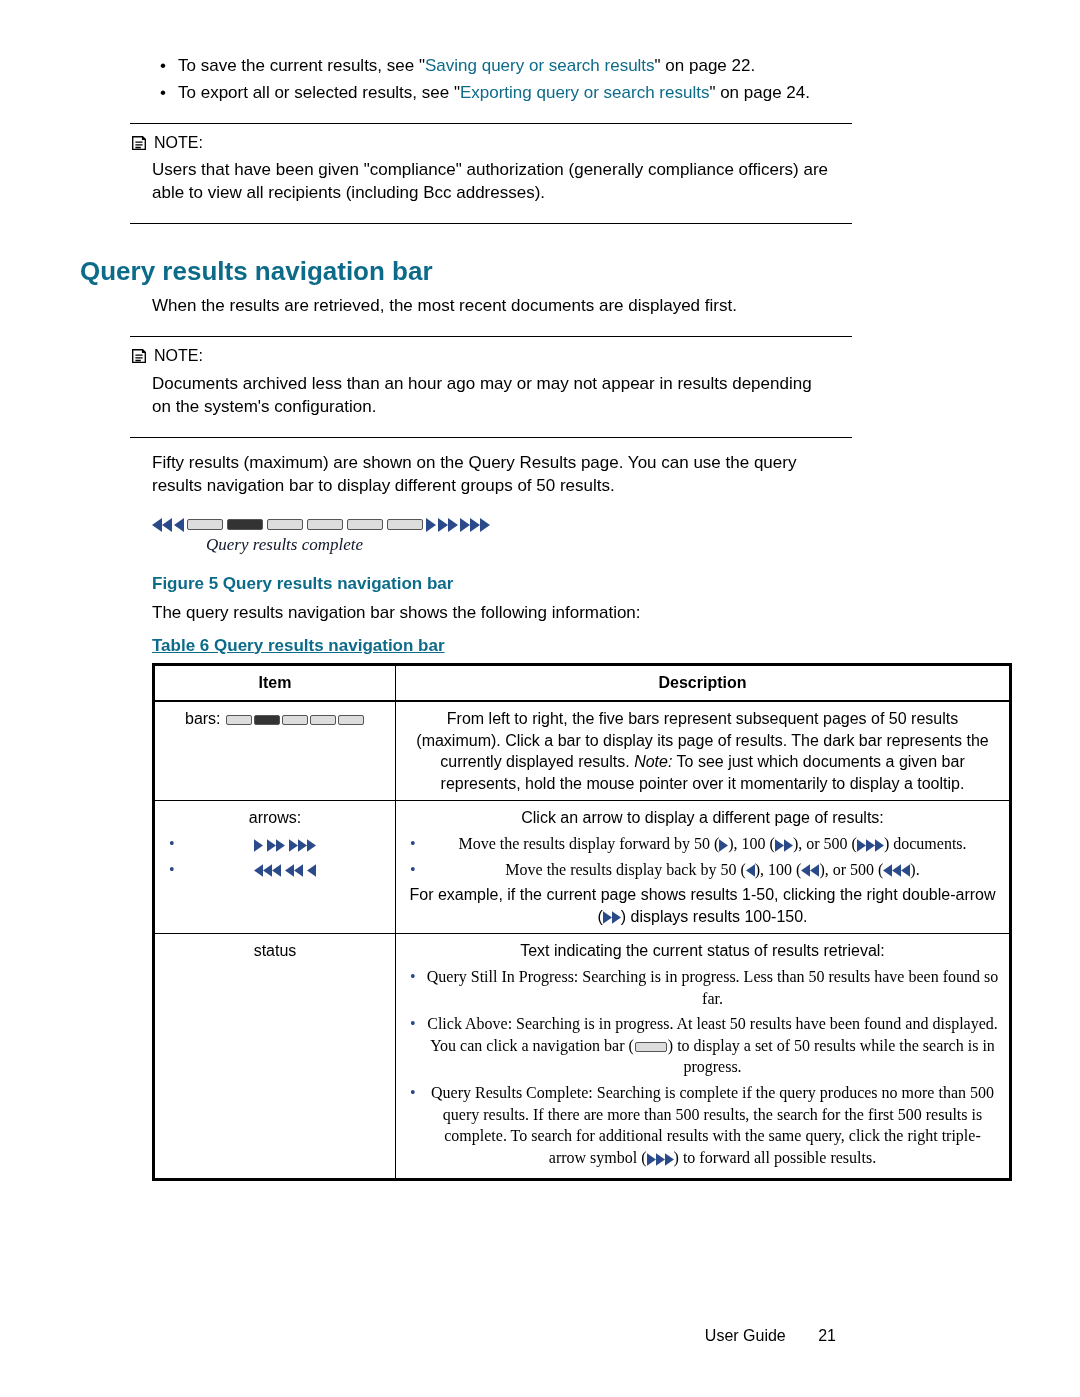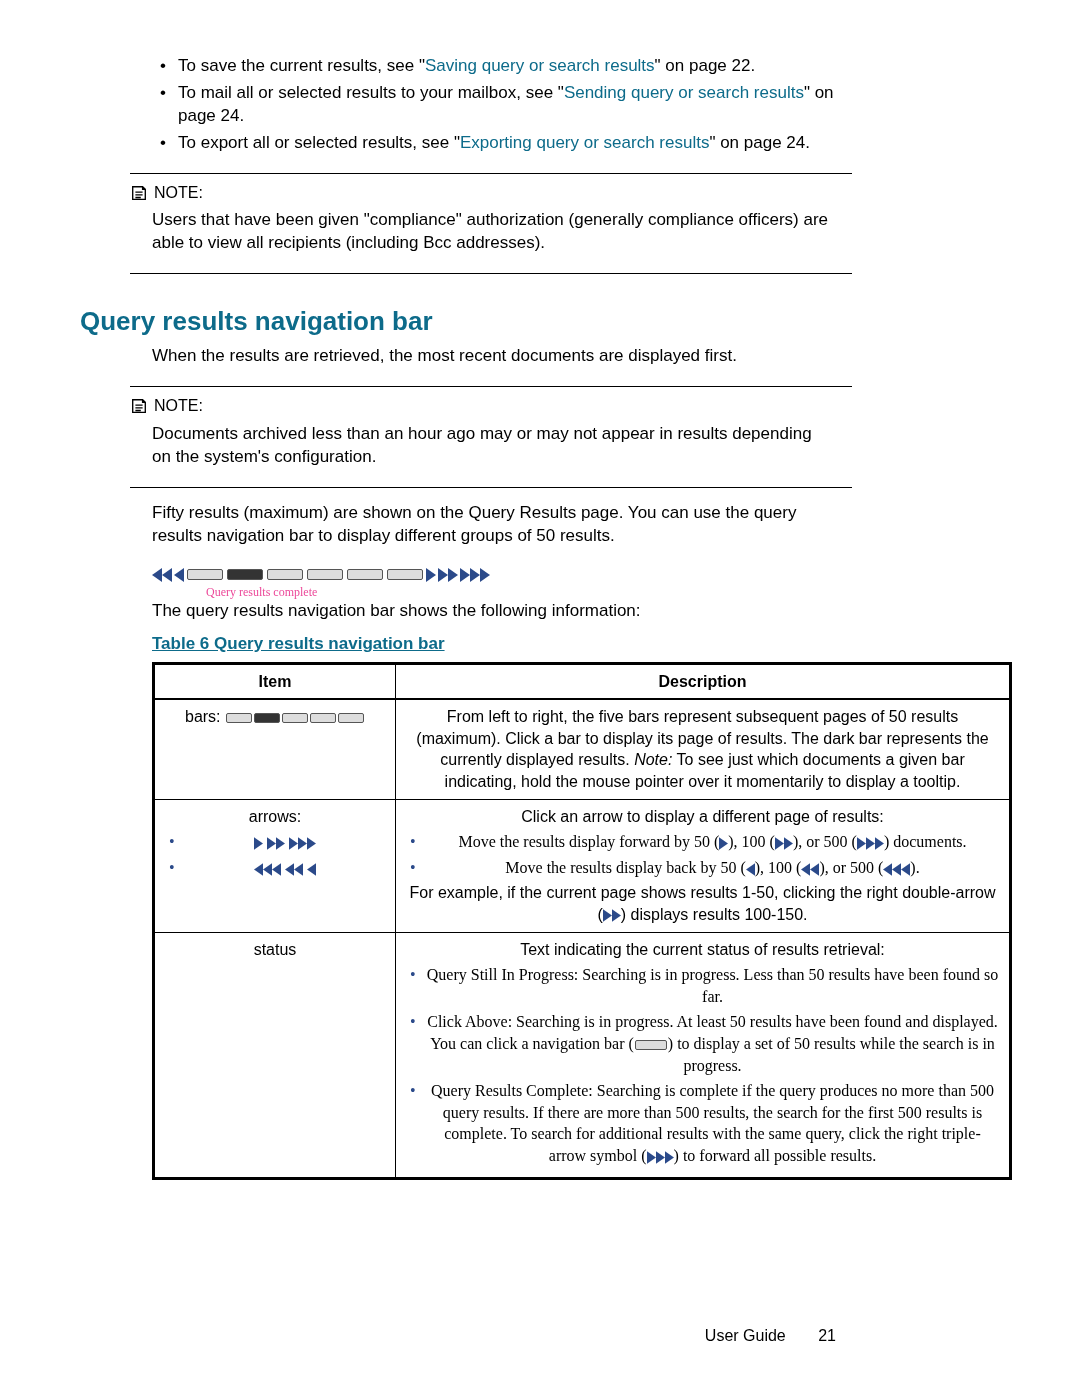--- a/index.html
+++ b/index.html
@@ -46,22 +46,23 @@
     color: #0d6b8a;
     font-weight: 700;
     font-size: 17px;
     margin: 16px 0 6px 72px;
   }
   .tbl-caption { margin-left: 72px; margin-top: 10px; text-decoration: underline; }
   .nav-figure { margin: 20px 0 0 72px; }
   .nav-row { display: flex; align-items: center; gap: 2px; }
   .nav-status-line {
     font-family: Georgia, "Times New Roman", serif;
-    color: #ec4899;
-    font-size: 12px;
+    font-style: italic;
+    color: #0f172a;
+    font-size: 17px;
     margin-left: 54px;
     margin-top: 2px;
   }
   .nav-bar {
     display: inline-block;
     width: 34px; height: 9px;
     border: 1px solid #555;
     background: #ddd;
     border-radius: 2px;
     margin: 0 1px;
@@ -127,23 +128,20 @@
   </defs>
 </svg>
 
 <div class="page">
 
   <ul class="bullet-list">
     <li>
       <span>To save the current results, see "</span><span class="link">Saving query or search results</span><span>" on page 22.</span>
     </li>
     <li>
-      <span>To mail all or selected results to your mailbox, see "</span><span class="link">Sending query or search results</span><span>" on page 24.</span>
-    </li>
-    <li>
       <span>To export all or selected results, see "</span><span class="link">Exporting query or search results</span><span>" on page 24.</span>
     </li>
   </ul>
 
   <hr class="note-rule">
   <div class="note-label">
     <span class="note-icon">
         <svg width="18" height="18">
           <use href="#note-ic"></use>
         </svg>
@@ -212,37 +210,38 @@
             <use href="#tri-r"></use>
           </svg>
           <svg width="10" height="14" fill="#2b4a8a">
             <use href="#tri-r"></use>
           </svg>
         </span>
     </div>
     <div class="nav-status-line">Query results complete</div>
   </div>
 
+  <div class="fig-caption">Figure 5 Query results navigation bar</div>
   <div style="margin-left:72px">The query results navigation bar shows the following information:</div>
   <div class="tbl-caption">Table 6 Query results navigation bar</div>
 
   <table class="qtable">
     <tbody>
         <tr>
       <th style="width:220px">Item</th>
       <th>Description</th>
     </tr>
 
     <tr>
       <td>
         <span>bars:</span>
         <span class="mini-nav-bar"></span><span class="mini-nav-bar dark"></span><span class="mini-nav-bar"></span><span class="mini-nav-bar"></span><span class="mini-nav-bar"></span>
       </td>
       <td>
-        <span>From left to right, the five bars represent subsequent pages of 50 results (maximum). Click a bar to display its page of results. The dark bar represents the currently displayed results. </span><span class="italic">Note:</span><span> To see just which documents a given bar indicating, hold the mouse pointer over it momentarily to display a tooltip.</span>
+        <span>From left to right, the five bars represent subsequent pages of 50 results (maximum). Click a bar to display its page of results. The dark bar represents the currently displayed results. </span><span class="italic">Note:</span><span> To see just which documents a given bar represents, hold the mouse pointer over it momentarily to display a tooltip.</span>
       </td>
     </tr>
 
     <tr>
       <td>
         <div>arrows:</div>
         <ul class="cell-list">
           <li>
             <span class="arrow-blue inline-arrow">
                   <svg width="9" height="13" fill="#2b4a8a">

